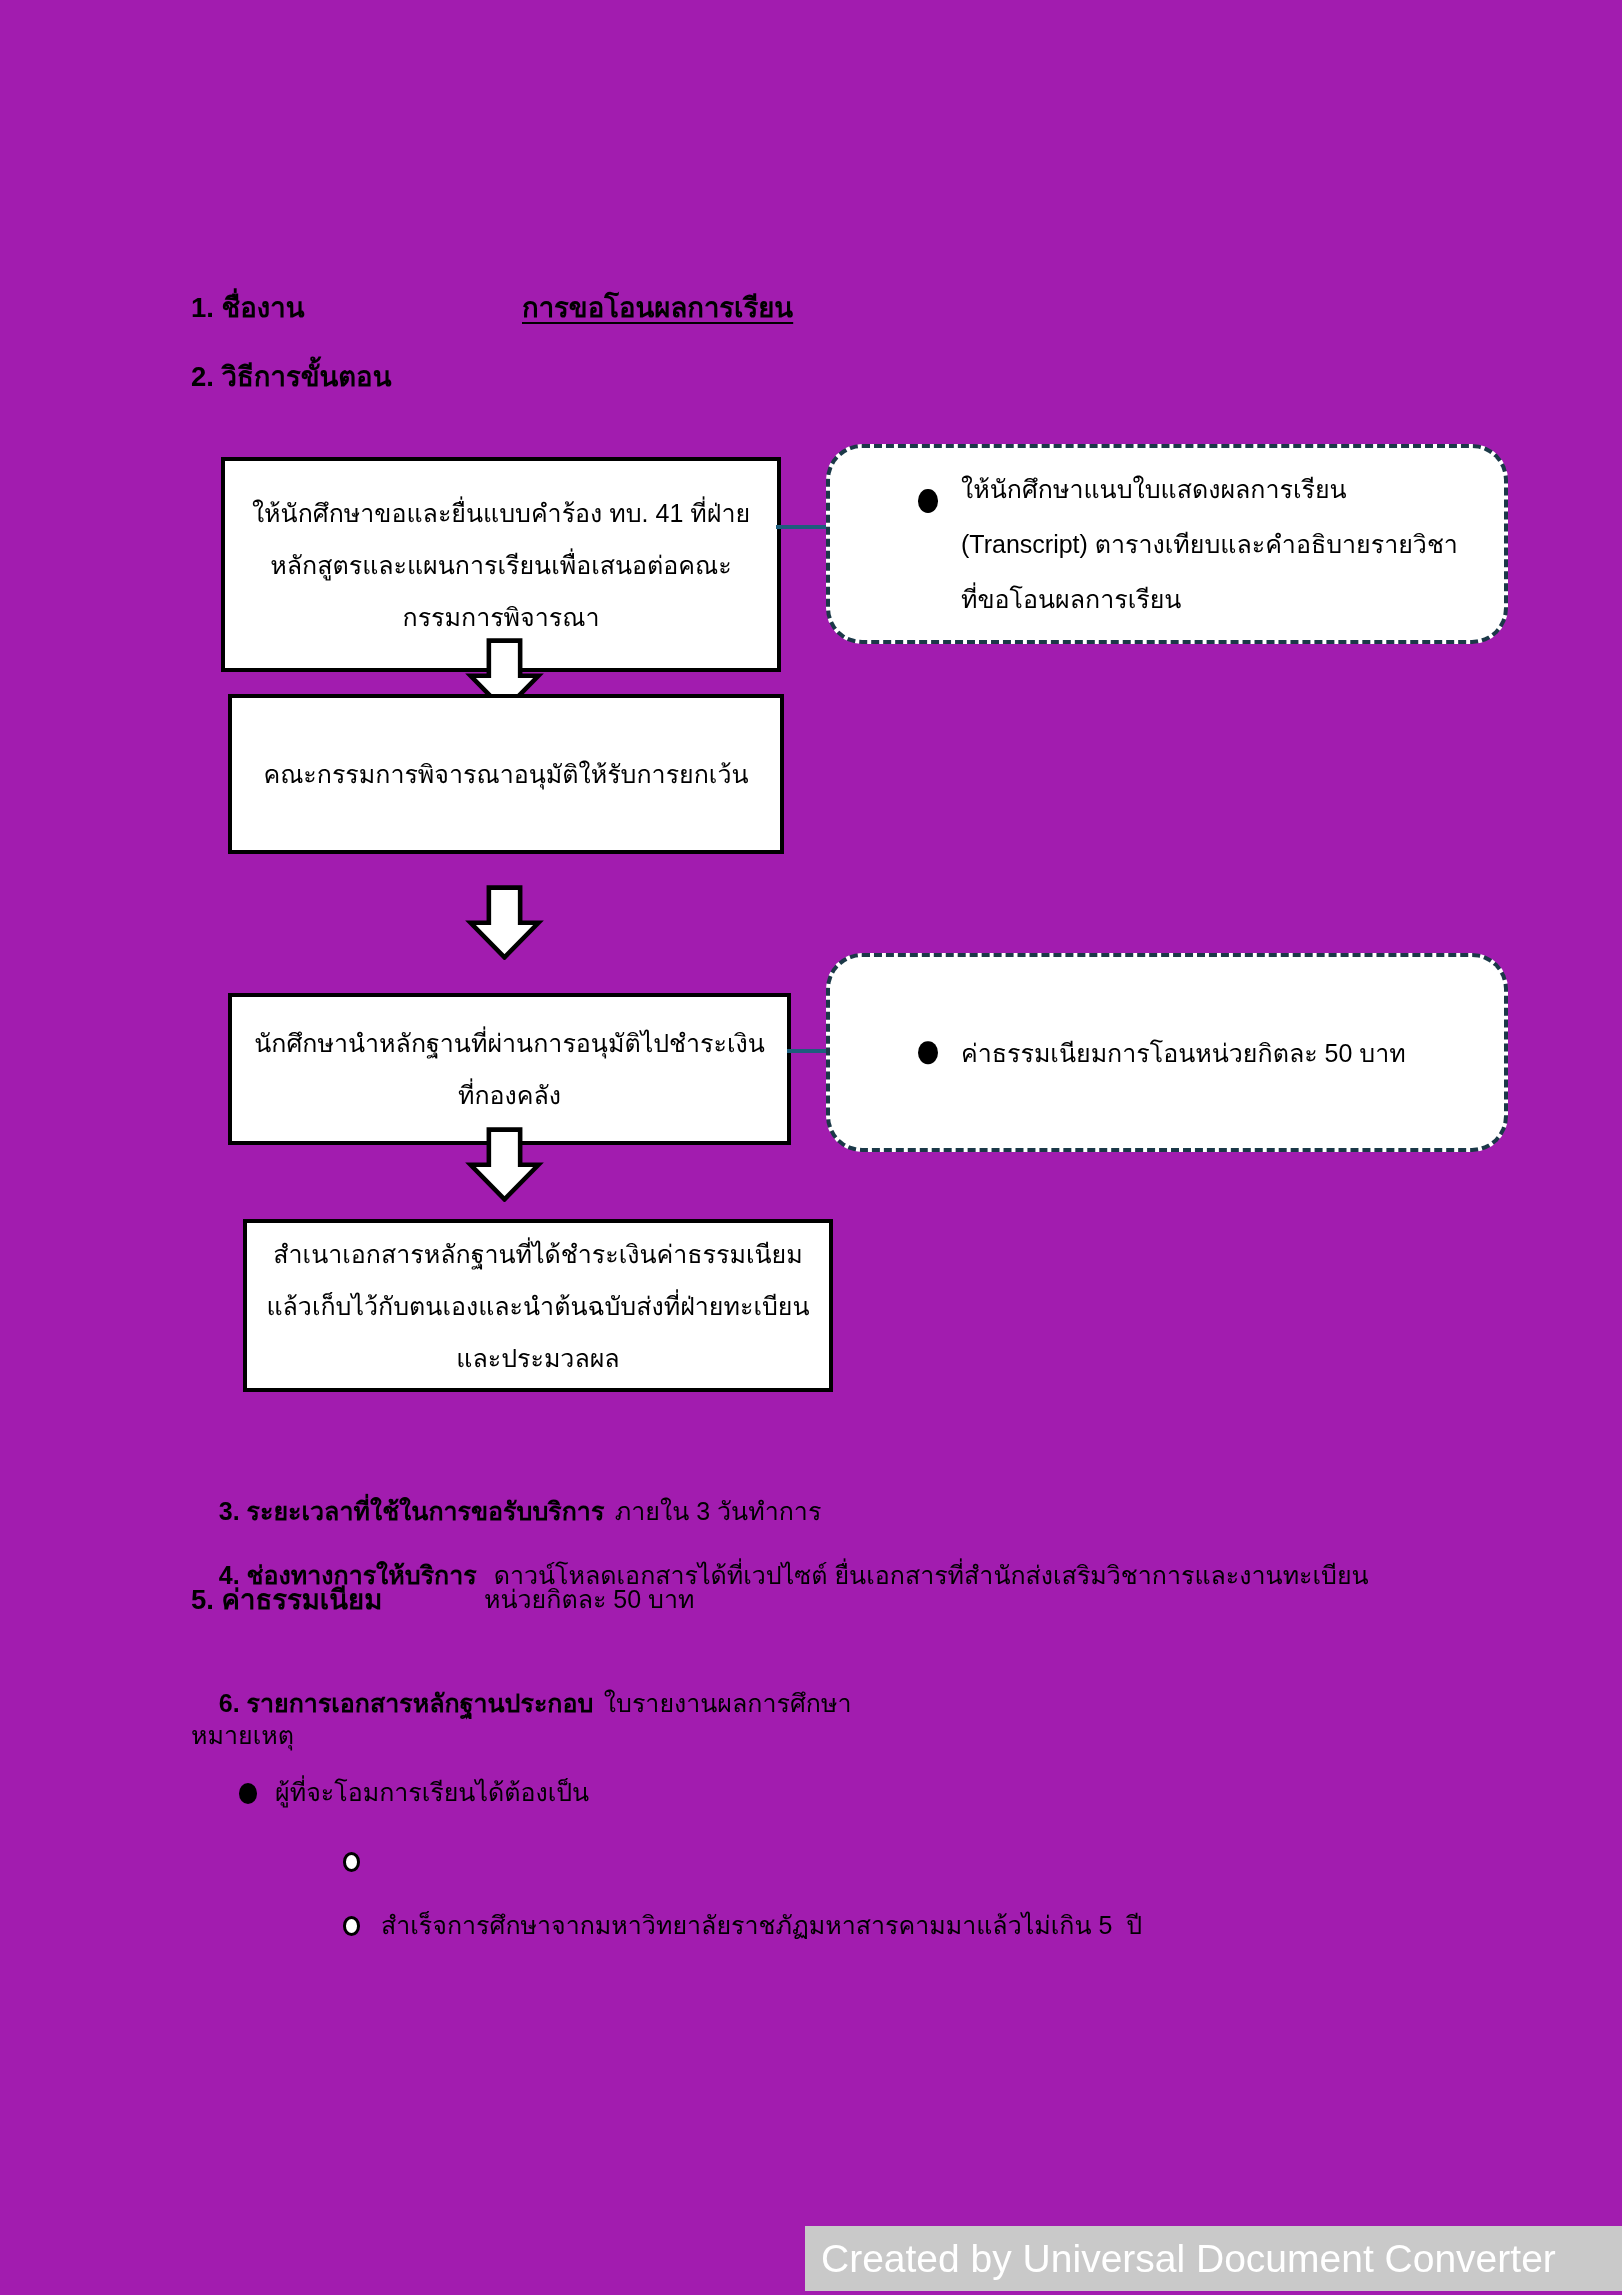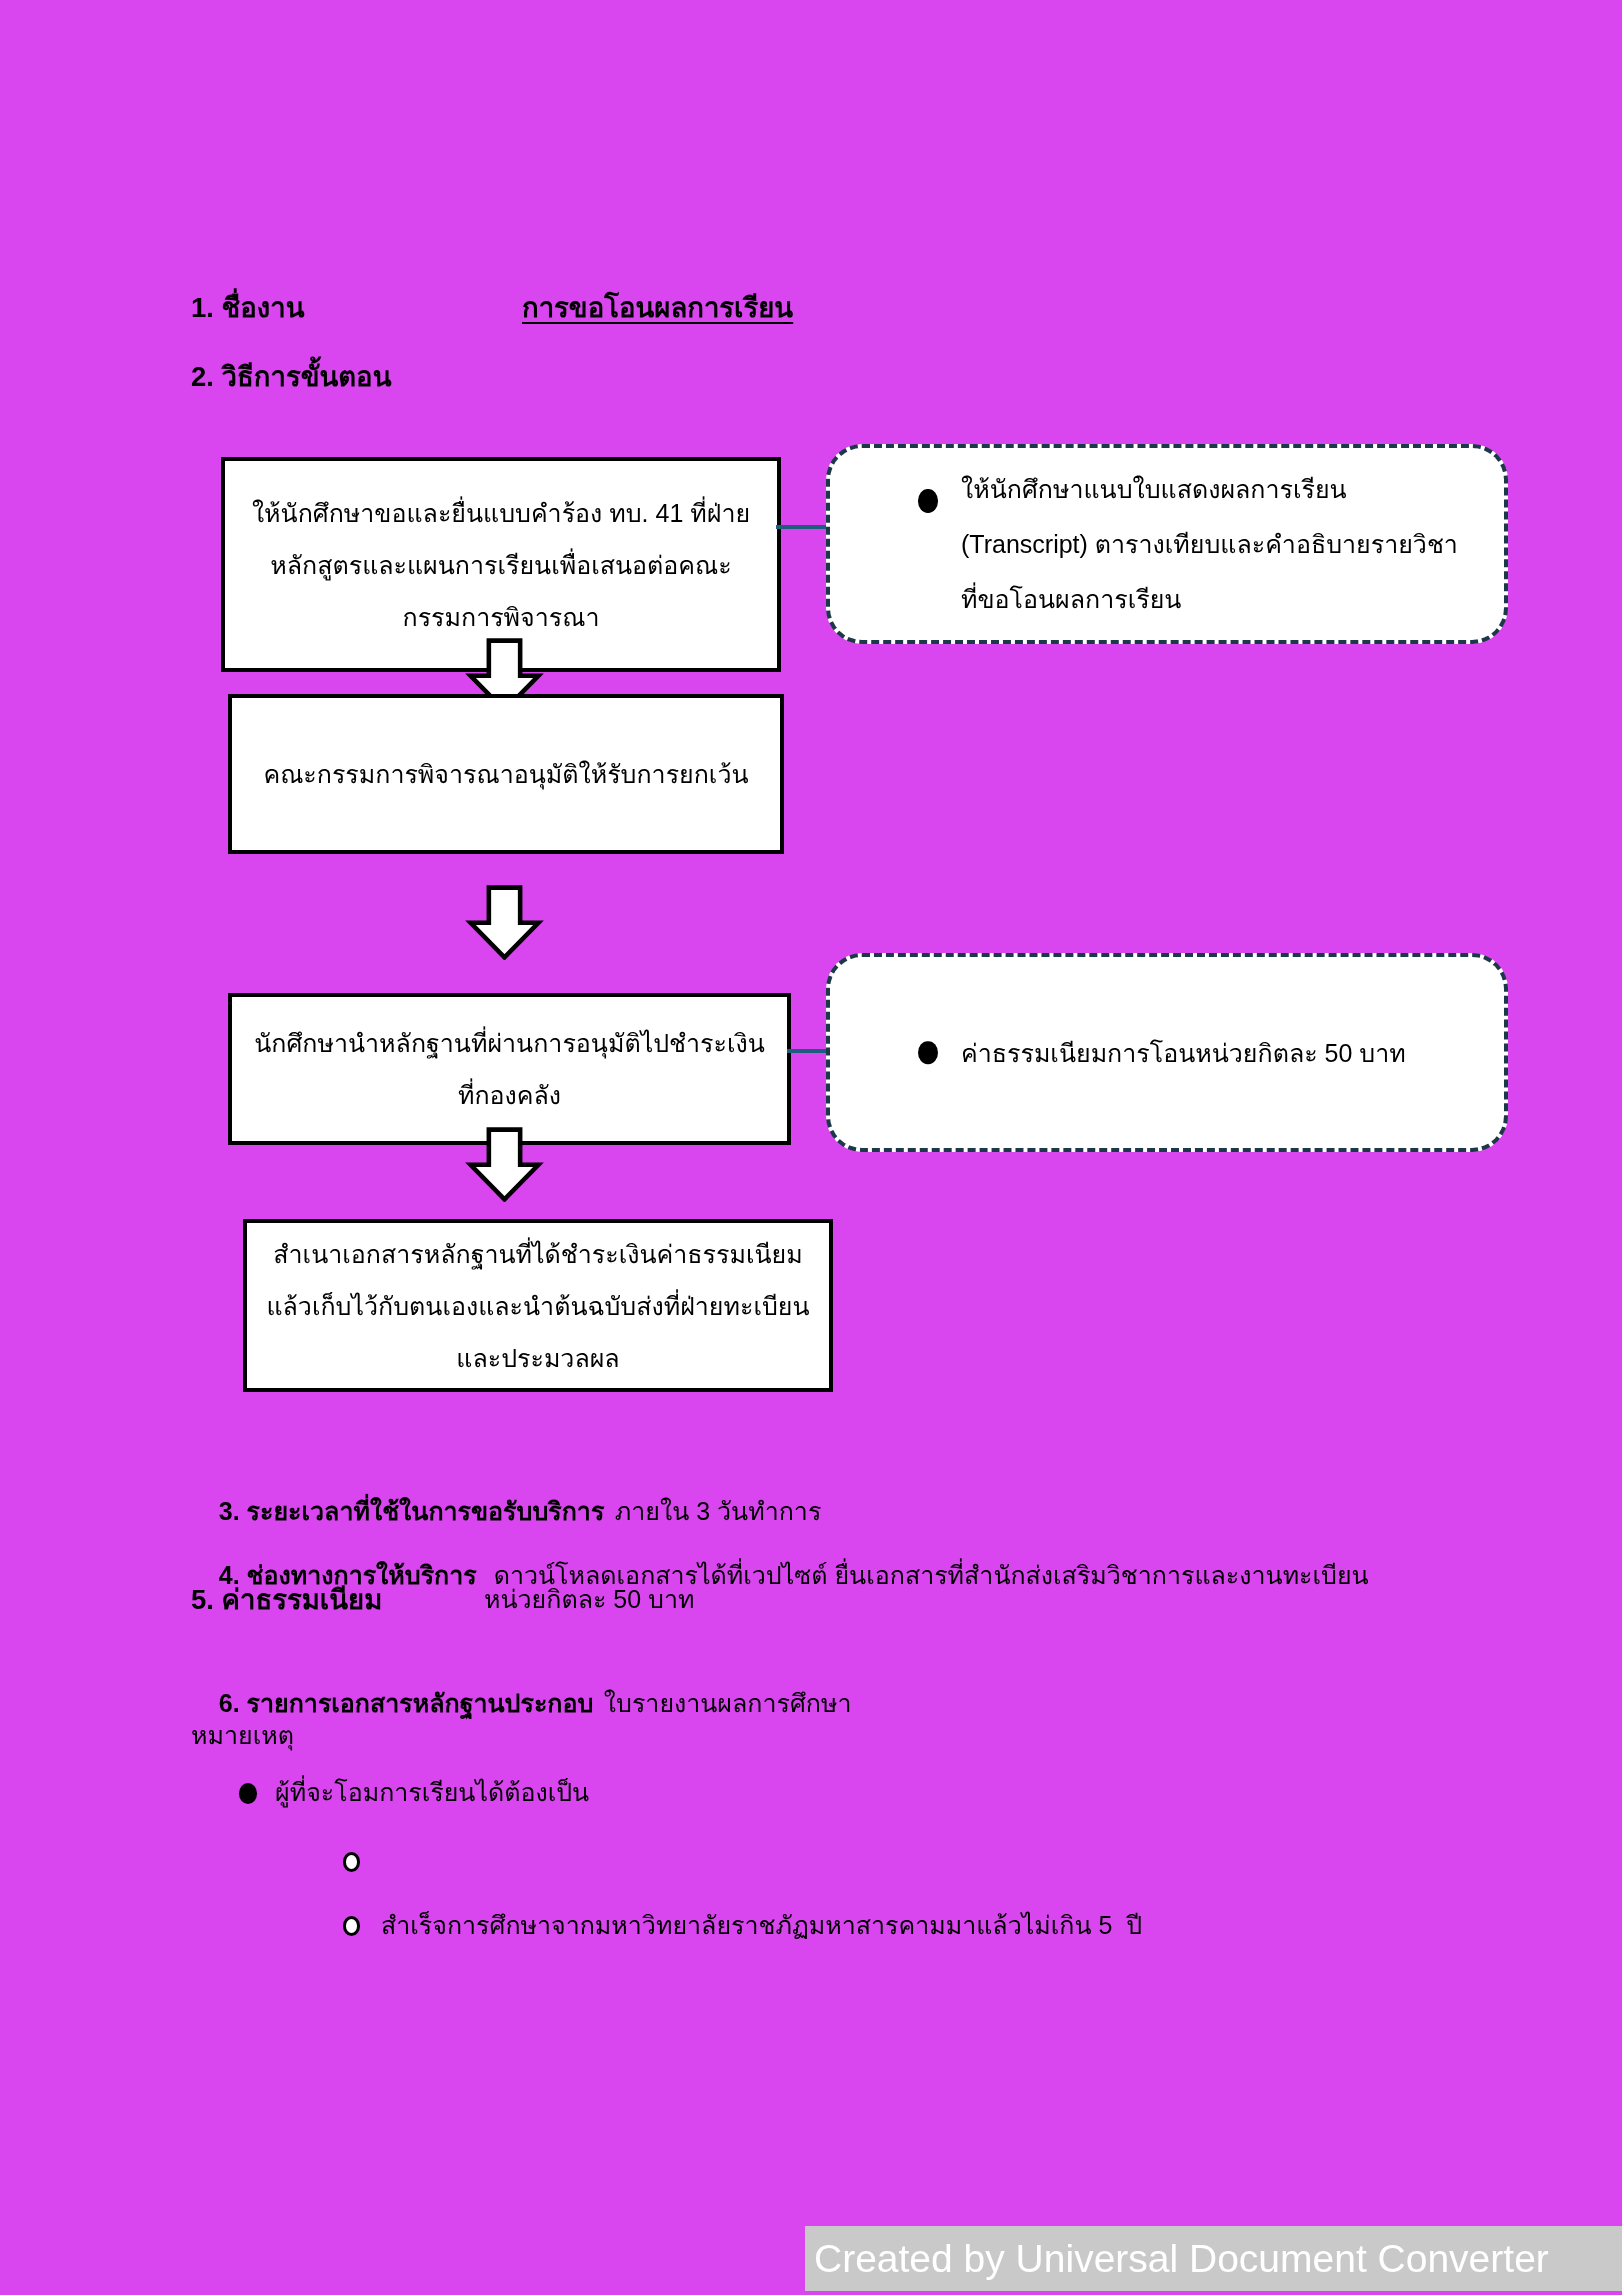--- a/index.html
+++ b/index.html
@@ -1,19 +1,19 @@
 <!DOCTYPE html>
 <html style="font-size:10.5px"><head>
 <meta charset="utf-8">
 <style>
   html,body{margin:0;padding:0;background:#ffffff;}
   #page{
     position:relative;
     width:1623px;height:2295px;
-    background:#d946ef;
+    background:#a21caf;
     font-family:"Liberation Sans",sans-serif;
     color:#000;
     overflow:hidden;
   }
   .abs{position:absolute;}
   .h{font-size:27.5px;font-weight:bold;line-height:39px;white-space:pre-wrap;}
   .reg{font-size:25px;font-weight:normal;line-height:39px;white-space:pre-wrap;}
   .inline-label{font-weight:bold;}
   .inline-value{font-weight:normal;margin-left:10.5px;}
   .underlined{text-decoration:underline;text-underline-offset:5.2px;margin-left:23px;}
@@ -42,21 +42,21 @@
 
   .arrow-svg{display:block;}
 
   .disc-bullet{width:18.3px;height:21px;border-radius:50%;background:#000;}
   .circle-bullet{width:17px;height:19.6px;border-radius:50%;border:3.3px solid #000;box-sizing:border-box;background:#fff;}
 
   .footer-bar{
     background:#c9c9c9;display:flex;align-items:center;
   }
   .footer-bar .w-text{
-    color:#ffffff;font-size:39px;font-weight:400;letter-spacing:0px;padding-left:9px;white-space:nowrap;
+    color:#ffffff;font-size:39px;font-weight:400;letter-spacing:0px;padding-left:16px;white-space:nowrap;
   }
 </style>
 </head>
 <body>
 
 <div id="page">
 
   <div class="abs h" style="left:191px;top:288px;">1. ชื่องาน</div>
   <div class="abs h underlined" style="left:499px;top:288px;">การขอโอนผลการเรียน</div>
 

